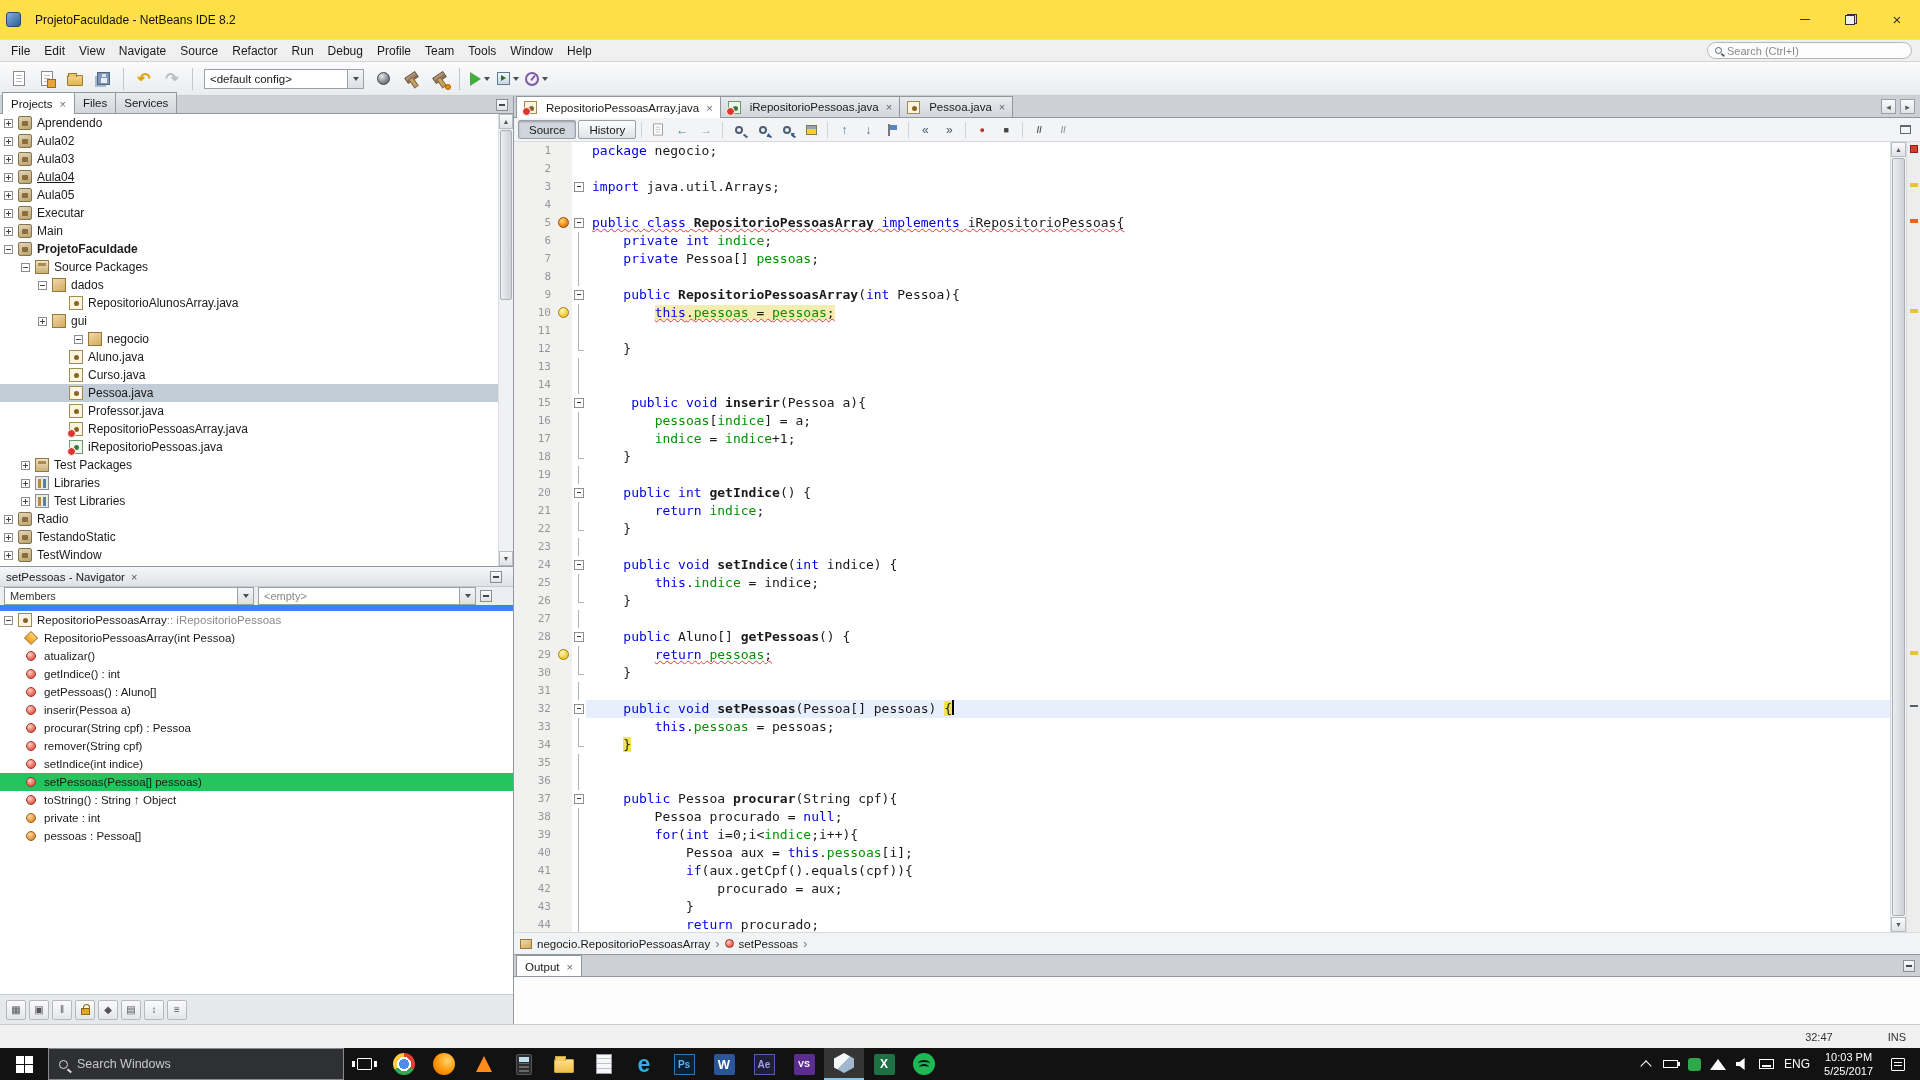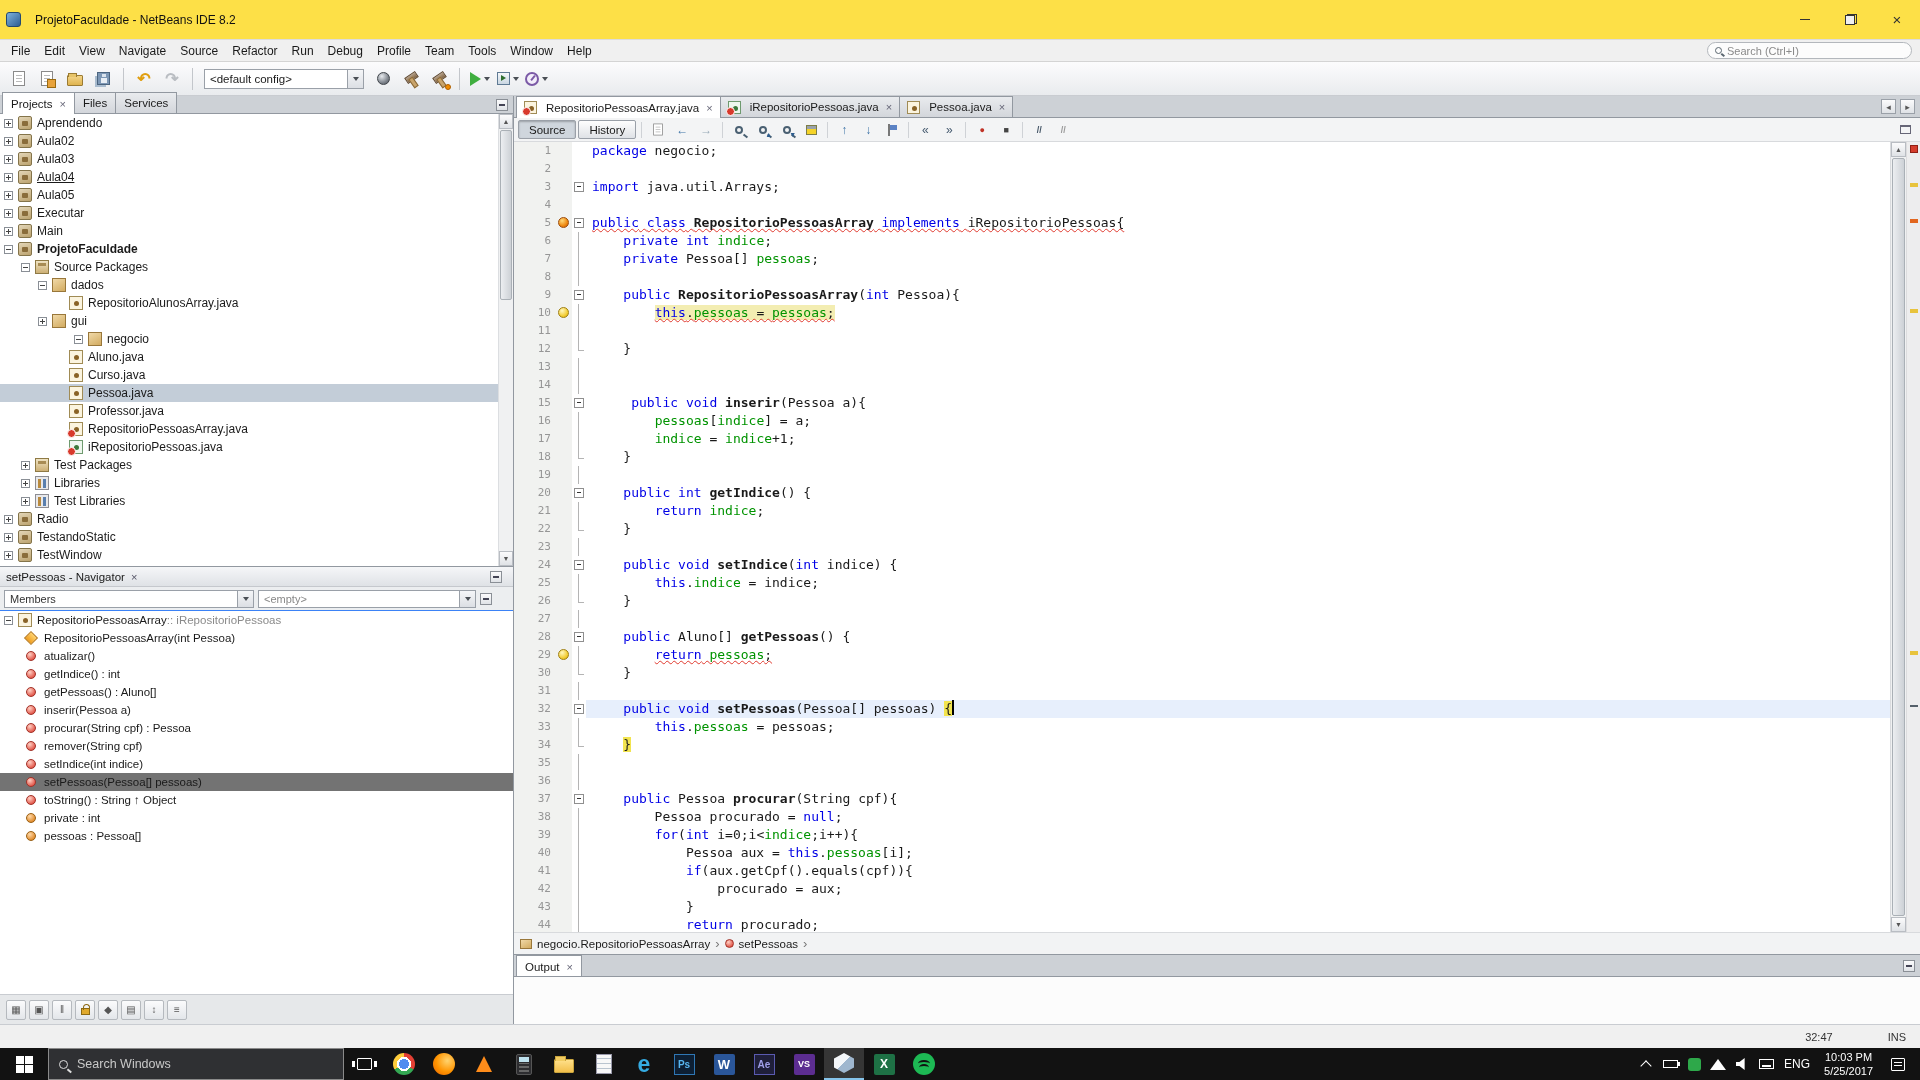--- a/index.html
+++ b/index.html
@@ -100,27 +100,27 @@
 .i-libs{background:#e8e8ea;border:1px solid #8d8d93}
 .i-libs::after{content:"";position:absolute;left:2px;top:2px;width:3px;height:9px;background:#b98a3e;box-shadow:5px 0 0 #5a7fae}
 .i-ctor{width:10px;height:10px;margin:2px 8px 2px 2px;background:linear-gradient(#ffd36e,#ef9c1e);border:1px solid #b47210;transform:rotate(45deg)}
 .i-method{width:10px;height:10px;border-radius:50%;margin:2px 8px 2px 2px;background:radial-gradient(circle at 35% 30%,#ffd0c4,#e2574a 75%);border:1px solid #a33127}
 .i-field{width:10px;height:10px;border-radius:50%;margin:2px 8px 2px 2px;background:radial-gradient(circle at 35% 30%,#ffd9a8,#e08b2d 75%);border:1px solid #9a5f12}
 
 
 #navpanel{flex:1;display:flex;flex-direction:column;min-height:0}
 #navheader{height:21px;background:linear-gradient(#f5f6f8,#dfe2e6);border-top:1px solid #9298a0;border-bottom:1px solid #c5c8cd;display:flex;align-items:center;padding:0 6px;font-size:11.5px;gap:6px;flex:none}
 #navheader .x{color:#556;font-size:11px}
-#navfilters{height:24px;background:#eceef0;display:flex;align-items:center;gap:4px;padding:0 4px;border-bottom:1px solid #3b82f6;flex:none}
+#navfilters{height:24px;background:#eceef0;display:flex;align-items:center;gap:4px;padding:0 4px;border-bottom:6px solid #3b82f6;flex:none}
 .ncombo{height:18px;border:1px solid #9aa0a8;background:#fff;font-size:11px;display:flex;align-items:center;padding-left:5px;color:#333}
 .ncombo .cv{flex:1}
 #navtree{flex:1;background:#fff;overflow:hidden}
 .nrow{height:18px;display:flex;align-items:center;font-size:11.5px;white-space:nowrap;padding-left:4px}
 .nrow.child{padding-left:24px}
-.nrow.sel{background:#737373}
+.nrow.sel{background:#22c55e}
 .muted{color:#8a8a8a}
 #navstrip{height:30px;background:#e6e8ea;border-top:1px solid #c9ccd1;display:flex;align-items:center;gap:3px;padding:0 6px;flex:none}
 .fbtnn{width:20px;height:20px;border:1px solid #b5b9be;background:linear-gradient(#fbfbfc,#e3e6ea);border-radius:2px;display:flex;align-items:center;justify-content:center;font-size:10px;color:#555}
 .lockico{width:9px;height:7px;background:#e0a92c;border:1px solid #8d6a14;position:relative;margin-top:4px}
 .lockico::before{content:"";position:absolute;left:1px;top:-5px;width:5px;height:5px;border:1.5px solid #8d6a14;border-bottom:none;border-radius:4px 4px 0 0}
 
 
 #edtabs{height:22px;background:#cdd1d6;border-bottom:1px solid #9298a0;display:flex;align-items:flex-end;padding-left:2px;flex:none}
 #edtabslist{display:flex;align-items:flex-end;height:100%}
 .etab{height:21px;display:flex;align-items:center;gap:5px;padding:0 7px;font-size:11.5px;border:1px solid #9298a0;border-bottom:none;background:linear-gradient(#e9ebee,#d3d6db);margin-right:-1px;white-space:nowrap}

